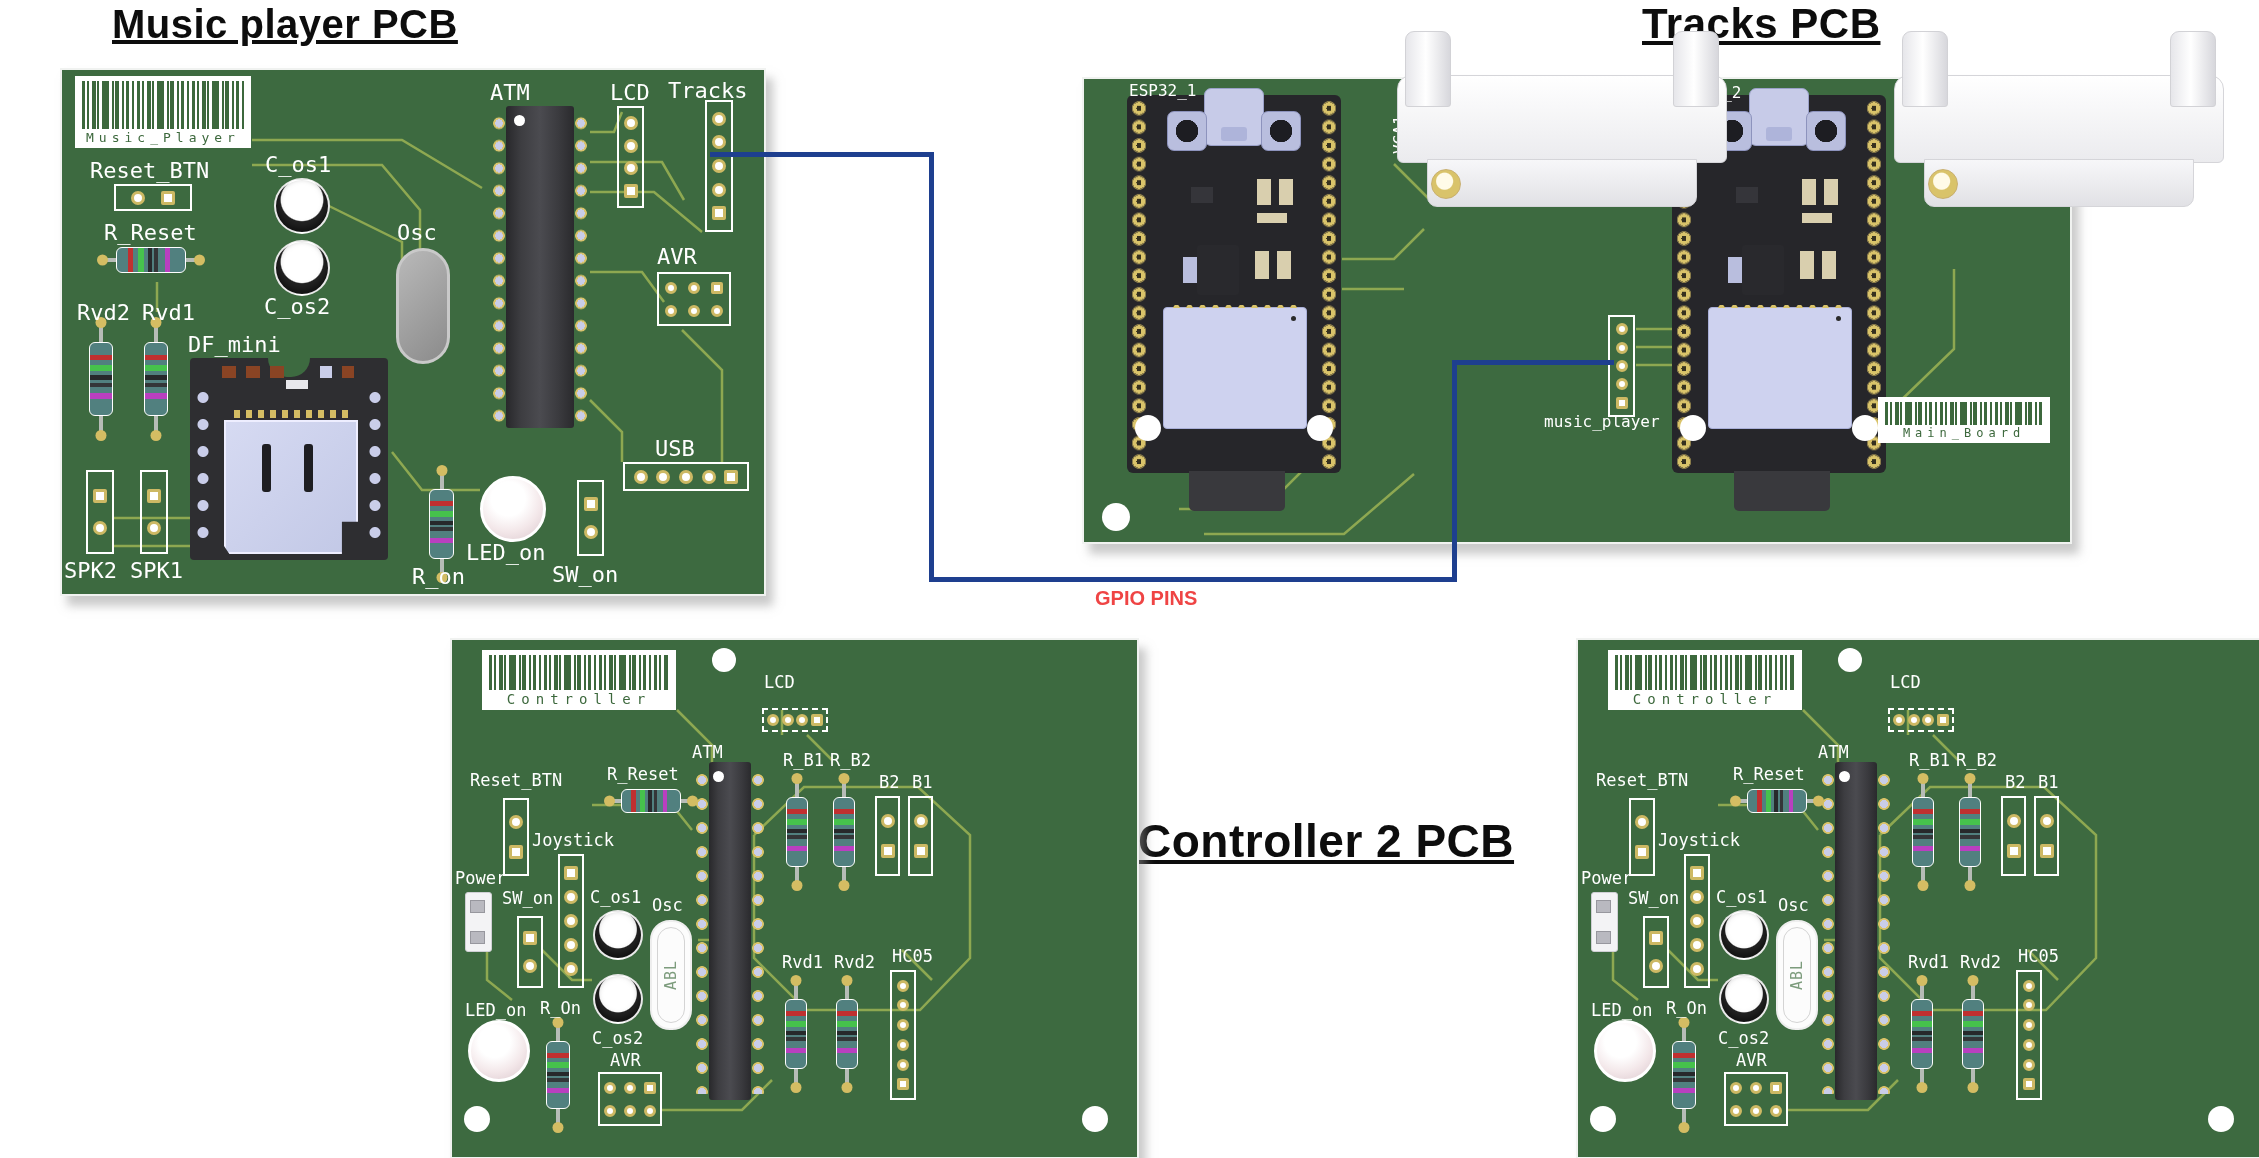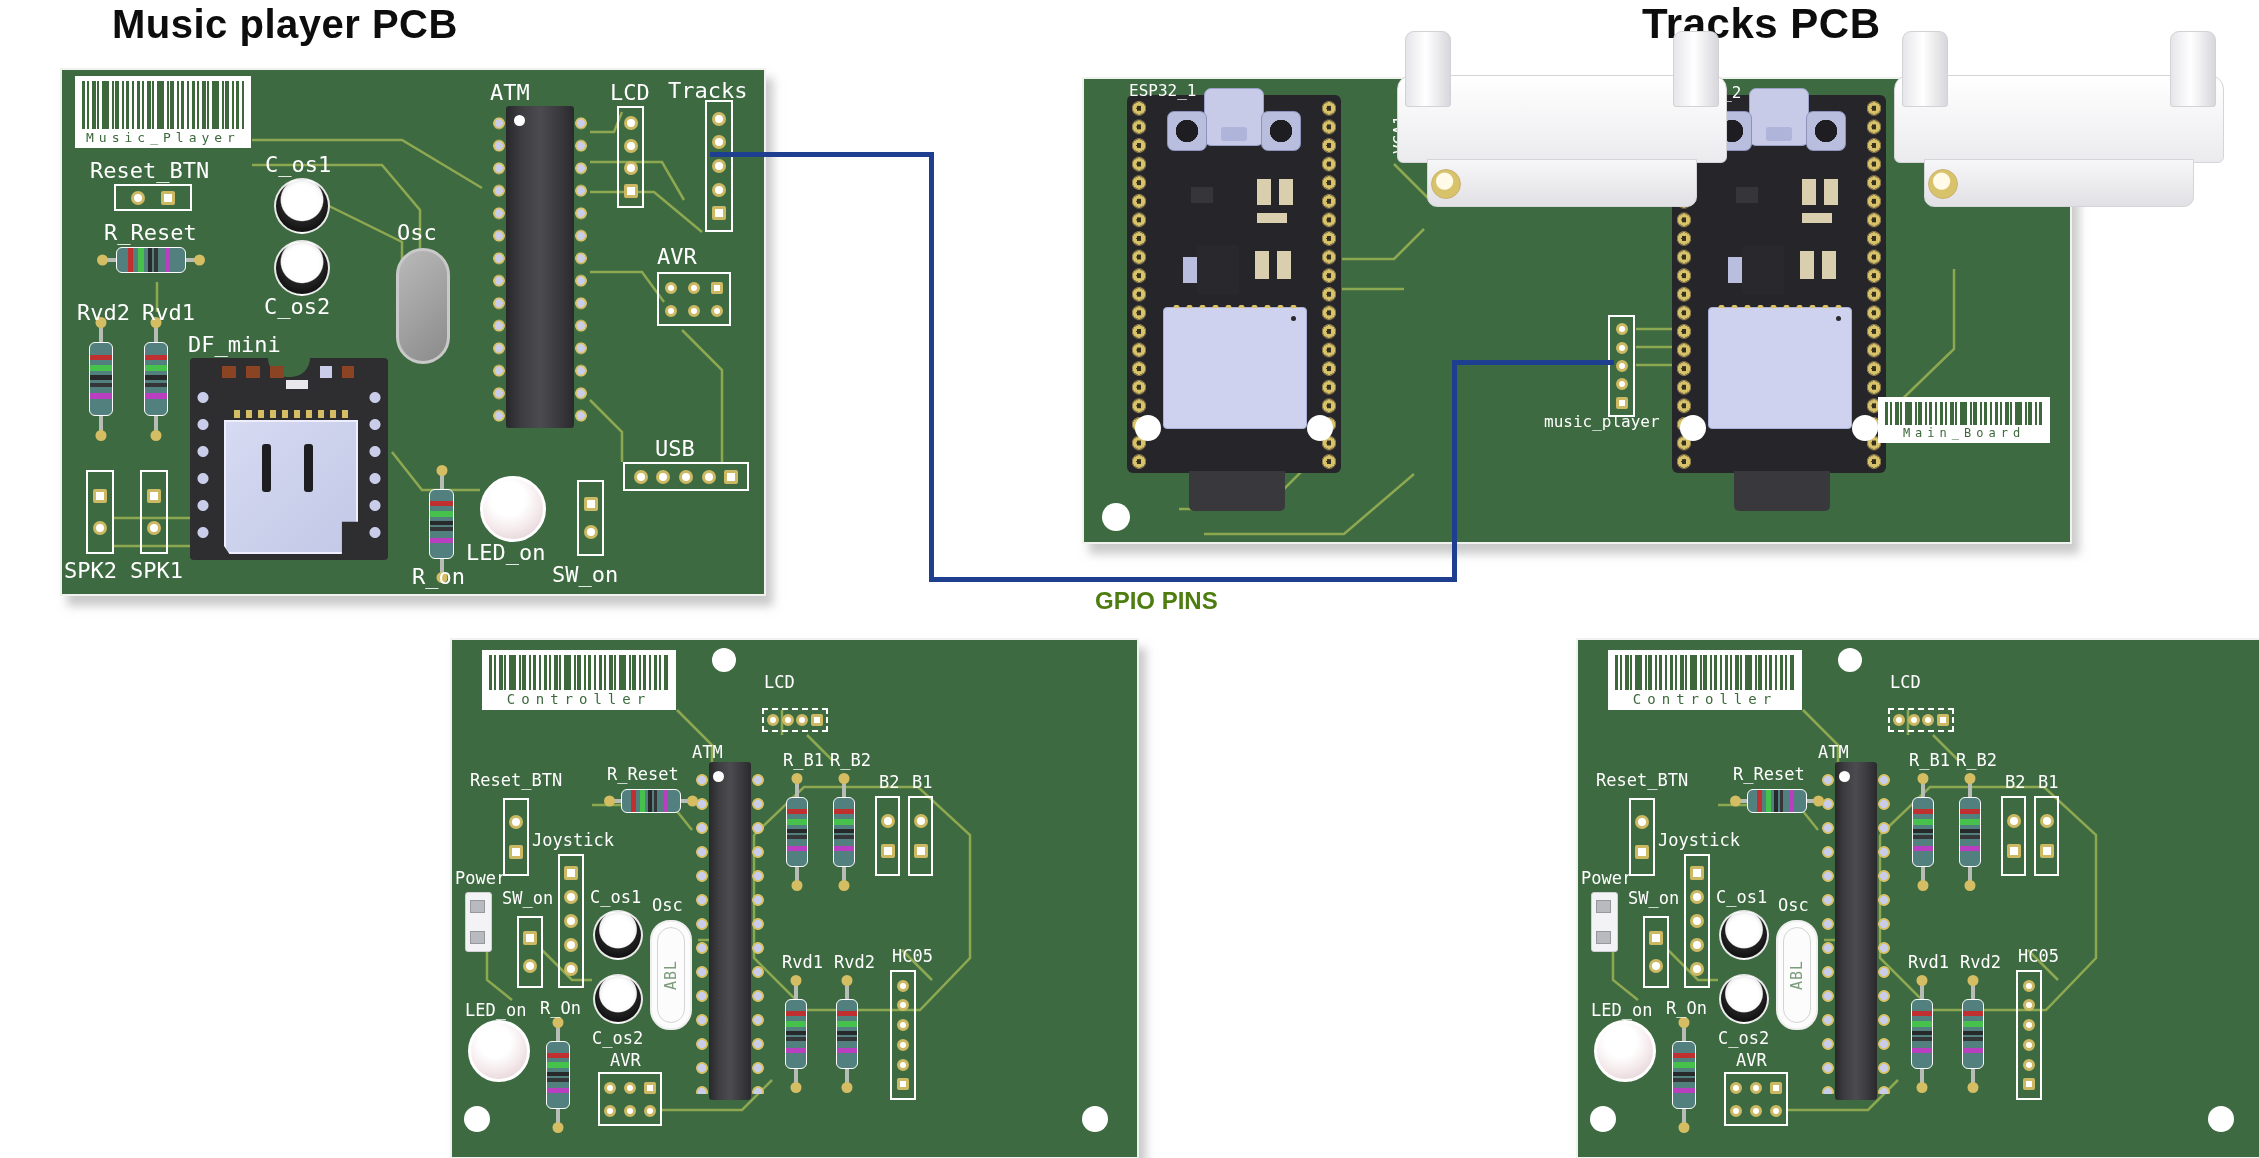--- a/index.html
+++ b/index.html
@@ -1,18 +1,18 @@
 <!DOCTYPE html>
 <html><head>
 <meta charset="utf-8">
 <style>
   html,body{margin:0;padding:0;background:#fff;}
   #stage{position:relative;width:2259px;height:1158px;background:#ffffff;overflow:hidden;
          font-family:"Liberation Sans",sans-serif;}
-  .title{position:absolute;font-weight:bold;color:#0d0d0d;white-space:nowrap;letter-spacing:0.5px;}
+  .title{position:absolute;font-weight:bold;color:#0d0d0d;white-space:nowrap;letter-spacing:0.5px;text-decoration:underline;}
   
   .board{position:absolute;background:#3d6a40;border:2px solid #f0f2f0;
          box-shadow:7px 10px 9px rgba(150,150,150,.5);}
   .traces{position:absolute;left:0;top:0;pointer-events:none;}
   .traces polyline{fill:none;stroke:#92ac52;stroke-width:2.5;opacity:.95;}
   
   .lbl{position:absolute;font-family:"DejaVu Sans Mono",monospace;color:#fff;white-space:pre;z-index:6;}
   .music-b .lbl{font-size:22px;}
   .brain-b .lbl{font-size:16px;}
   .controller .lbl{font-size:17px;}
@@ -113,29 +113,30 @@
      background:linear-gradient(90deg,#e6e6ea,#ffffff 45%,#d7d7dc);}
   .vga .post.l{left:8px}.vga .post.r{right:8px}
   .vga .back{position:absolute;top:44px;left:0;right:0;height:86px;border:1px solid #d5d5d9;
      background:linear-gradient(180deg,#ffffff,#ebebee);border-radius:14px 14px 6px 6px;}
   .vga .front{position:absolute;top:128px;left:30px;right:30px;height:46px;border:1px solid #d5d5d9;
      background:linear-gradient(180deg,#f7f7f9,#e1e1e5);border-radius:0 0 10px 10px;}
   .vga .screw{position:absolute;left:34px;top:138px;width:28px;height:28px;border-radius:50%;border:1px solid #c9b070;
      background:radial-gradient(circle at 45% 40%,#fffbe8 0 35%,#d9c36a 40% 72%,#b3953c 100%);}
   
   .seg{position:absolute;background:#1e3f8f;z-index:20;}
-  .gpio-label{position:absolute;color:#4d7c0f;font-weight:bold;font-size:24px;z-index:20;white-space:nowrap;}
+  .gpio-label{position:absolute;color:#ef4444;font-weight:bold;font-size:20px;z-index:20;white-space:nowrap;}
 </style>
 </head>
 <body>
 
 <div id="stage">
 
   <div class="title" style="left:112px;top:2px;font-size:40px;">Music player PCB</div>
   <div class="title" style="left:1642px;top:0px;font-size:42px;">Tracks PCB</div>
+  <div class="title" style="left:1138px;top:814px;font-size:46px;">Controller 2 PCB</div>
 
   <div class="board music-b" style="left:60px;top:68px;width:702px;height:524px;">
     <svg class="traces" width="702" height="524">
       <polyline points="190,70 340,70 420,118"></polyline>
       <polyline points="190,95 320,95 358,140 358,208"></polyline>
       <polyline points="265,135 340,172 340,240"></polyline>
       <polyline points="95,212 95,242"></polyline>
       <polyline points="528,62 552,62 560,42"></polyline>
       <polyline points="528,92 600,92 622,130"></polyline>
       <polyline points="528,122 592,122 640,162"></polyline>

